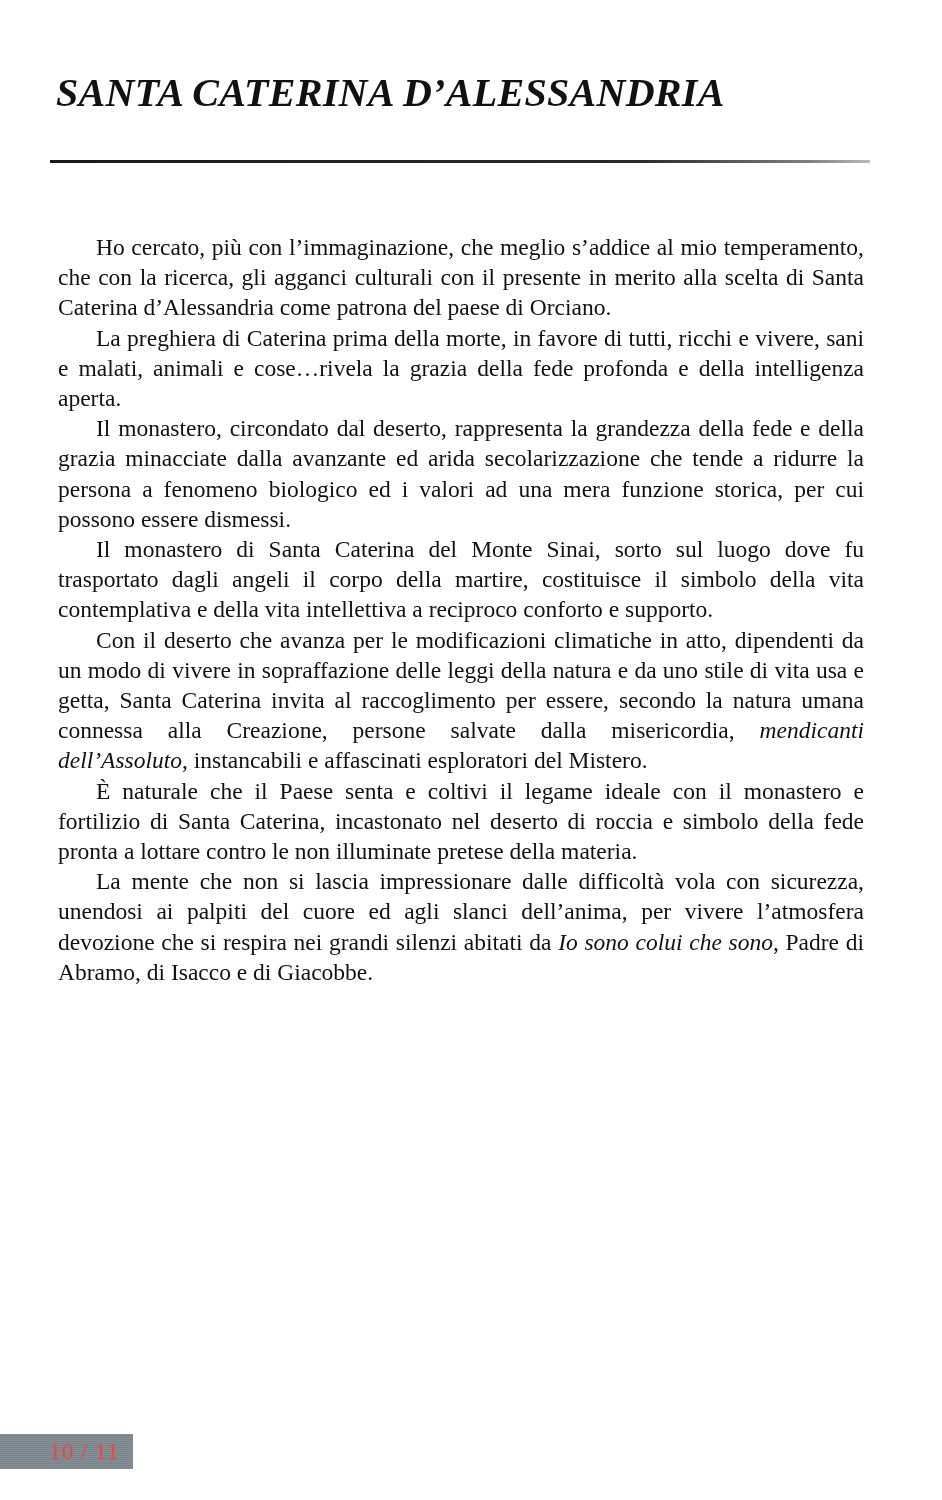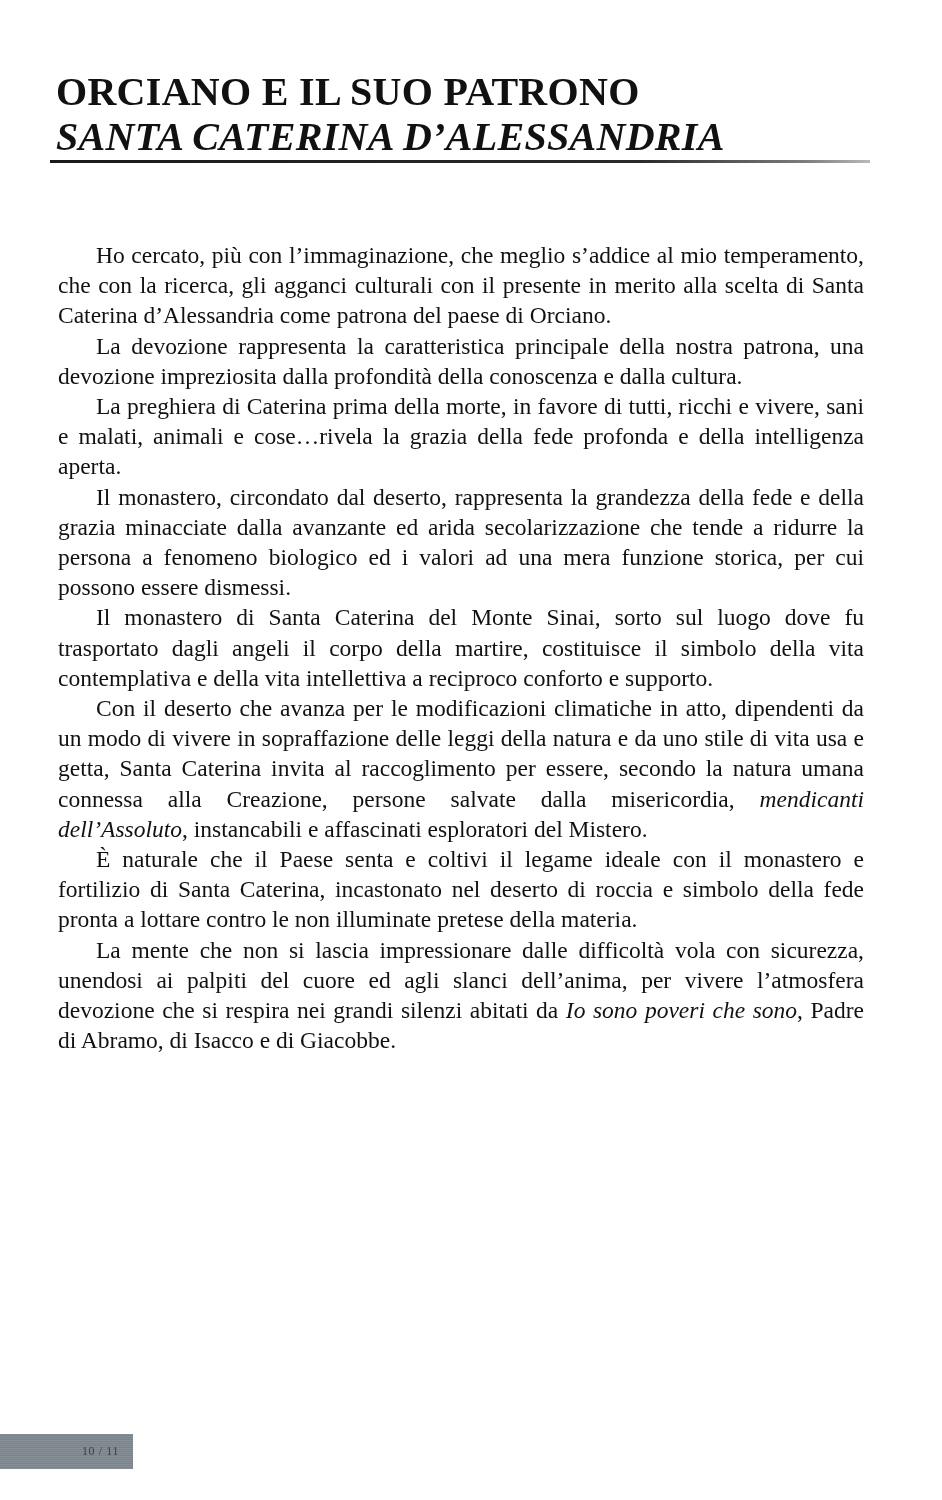--- a/index.html
+++ b/index.html
@@ -58,21 +58,21 @@
     top: 160px;
     width: 820px;
     height: 3px;
     background: linear-gradient(to right, #1a1a1a 0%, #2a2a2a 72%, #7c7c7c 92%, #b9b9b9 100%);
   }
 
   
   .body-text {
     position: absolute;
     left: 58px;
-    top: 240px;
+    top: 232px;
     width: 806px;
     font-size: 23.5px;
     line-height: 30.2px;
     text-align: justify;
     text-justify: inter-word;
     color: #111111;
   }
 
   .body-text p {
     margin: 0;
@@ -109,45 +109,43 @@
     position: absolute;
     left: 0;
     top: 1434px;
     width: 133px;
     height: 35px;
     display: flex;
     align-items: center;
     justify-content: flex-end;
     padding-right: 14px;
     box-sizing: border-box;
-    color: #404040;
-    font-size: 12px;
+    color: #ef4444;
+    font-size: 24px;
     letter-spacing: 0.6px;
     z-index: 2;
   }
 </style>
 </head>
 <body>
 
 <div class="page">
 
   <div class="title-block">
-    <div class="title-line-1">ORCIANO E IL SUO PATRONO</div>
     <div class="title-line-2">SANTA CATERINA D’ALESSANDRIA</div>
   </div>
 
   <div class="title-rule"></div>
 
   <div class="body-text">
     <p>Ho cercato, più con l’immaginazione, che meglio s’addice al mio temperamento, che con la ricerca, gli agganci culturali con il presente in merito alla scelta di Santa Caterina d’Alessandria come patrona del paese di Orciano.</p>
-    <p>La devozione rappresenta la caratteristica principale della nostra patrona, una devozione impreziosita dalla profondità della conoscenza e dalla cultura.</p>
     <p>La preghiera di Caterina prima della morte, in favore di tutti, ricchi e vivere, sani e malati, animali e cose…rivela la grazia della fede profonda e della intelligenza aperta.</p>
     <p>Il monastero, circondato dal deserto, rappresenta la grandezza della fede e della grazia minacciate dalla avanzante ed arida secolarizzazione che tende a ridurre la persona a fenomeno biologico ed i valori ad una mera funzione storica, per cui possono essere dismessi.</p>
     <p>Il monastero di Santa Caterina del Monte Sinai, sorto sul luogo dove fu trasportato dagli angeli il corpo della martire, costituisce il simbolo della vita contemplativa e della vita intellettiva a reciproco conforto e supporto.</p>
     <p><span>Con il deserto che avanza per le modificazioni climatiche in atto, dipendenti da un modo di vivere in sopraffazione delle leggi della natura e da uno stile di vita usa e getta, Santa Caterina invita al raccoglimento per essere, secondo la natura umana connessa alla Creazione, persone salvate dalla misericordia, </span><i>mendicanti dell’Assoluto</i><span>, instancabili e affascinati esploratori del Mistero.</span></p>
     <p>È naturale che il Paese senta e coltivi il legame ideale con il monastero e fortilizio di Santa Caterina, incastonato nel deserto di roccia e simbolo della fede pronta a lottare contro le non illuminate pretese della materia.</p>
-    <p><span>La mente che non si lascia impressionare dalle difficoltà vola con sicurezza, unendosi ai palpiti del cuore ed agli slanci dell’anima, per vivere l’atmosfera devozione che si respira nei grandi silenzi abitati da </span><i>Io sono poveri che sono</i><span>, Padre di Abramo, di Isacco e di Giacobbe.</span></p>
+    <p><span>La mente che non si lascia impressionare dalle difficoltà vola con sicurezza, unendosi ai palpiti del cuore ed agli slanci dell’anima, per vivere l’atmosfera devozione che si respira nei grandi silenzi abitati da </span><i>Io sono colui che sono</i><span>, Padre di Abramo, di Isacco e di Giacobbe.</span></p>
   </div>
 
   <div class="footer-band"></div>
   <div class="footer-page-number">10 / 11</div>
 
 </div>
 
 </body></html>

